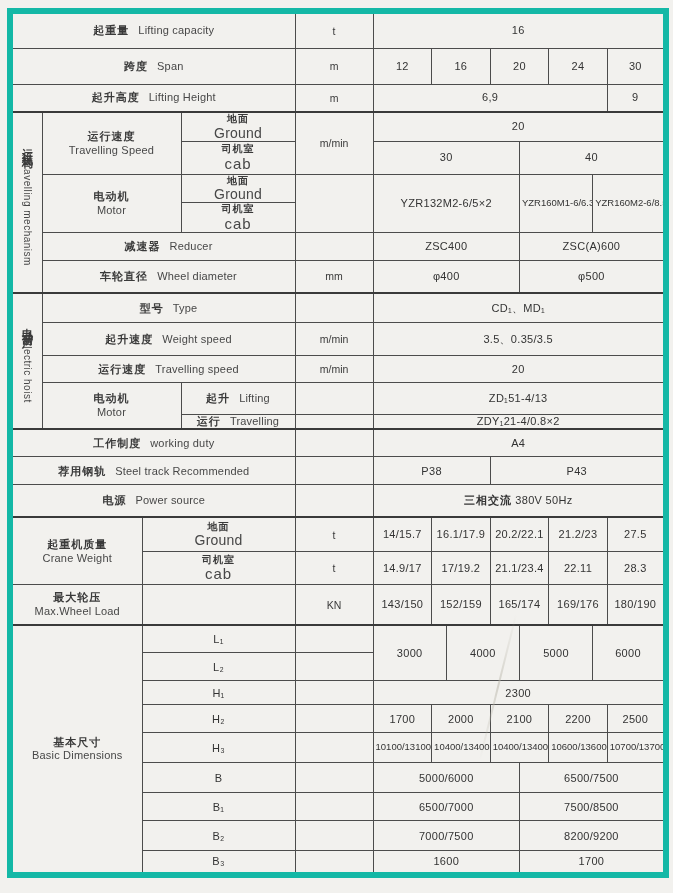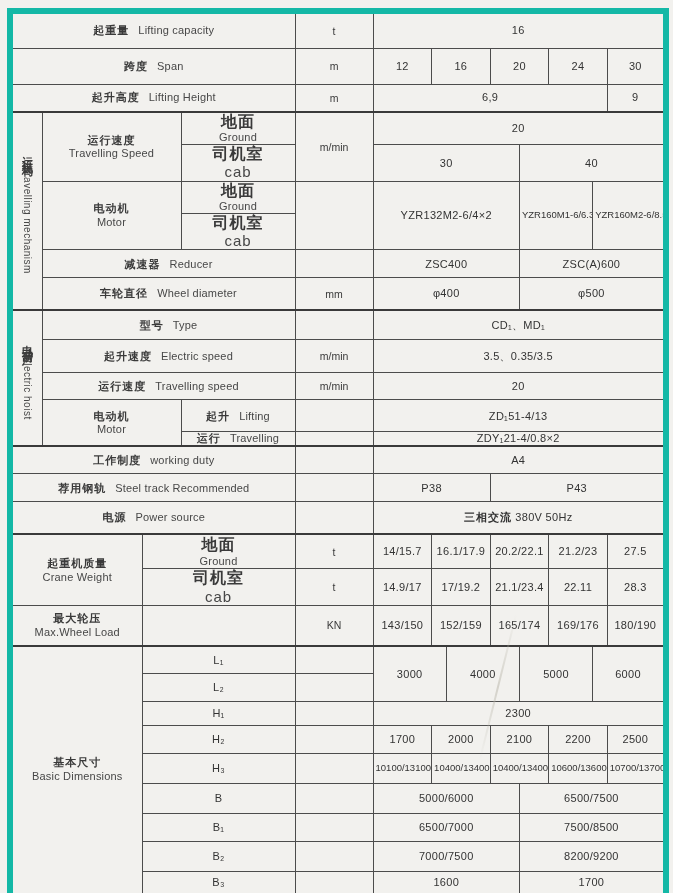--- a/index.html
+++ b/index.html
@@ -28,22 +28,22 @@
     overflow:hidden;
     white-space:nowrap;
   }
   table.spec{border:6px solid #14b8a6;}
   tr.sec td{border-top:2px solid #3a3a3a;}
   .cn{font-weight:bold; letter-spacing:1px;}
   .en{font-weight:normal; letter-spacing:0.2px; color:#474747;}
   .lbl .cn{margin-right:6px;}
   .stack .cn{display:block;}
   .stack .en{display:block; margin-top:1px;}
-  .sub .cn{display:block; font-size:16px;}
-  .sub .en{display:block; font-size:11px;}
+  .sub .cn{display:block; font-size:10px;}
+  .sub .en{display:block; font-size:14px;}
   .sub .cab-big{font-size:15px; letter-spacing:1px;}
   .val{font-size:11px; color:#333; letter-spacing:0.3px;}
   .val-sm{font-size:9.5px; letter-spacing:0;}
   .unit{font-size:10.5px;}
   .vgroup{
     display:flex; flex-direction:column; align-items:center; justify-content:center;
     gap:8px; height:100%; width:100%;
   }
   .vgroup .vcn{
     writing-mode:vertical-rl; text-orientation:upright;
@@ -157,21 +157,21 @@
   <tr style="height:28px">
     <td colspan="2" rowspan="2" class="stack">
       <span class="cn">电动机</span>
       <span class="en">Motor</span>
     </td>
     <td class="sub">
       <span class="cn">地面</span>
       <span class="en">Ground</span>
     </td>
     <td rowspan="2" class="unit"></td>
-    <td colspan="10" rowspan="2" class="val">YZR132M2-6/4×2</td>
+    <td colspan="10" rowspan="2" class="val">YZR132M2-6/5×2</td>
     <td colspan="5" rowspan="2" class="val val-sm">YZR160M1-6/6.3×2</td>
     <td colspan="5" rowspan="2" class="val val-sm">YZR160M2-6/8.5×2</td>
   </tr>
 
   <tr style="height:30px">
     <td class="sub">
       <span class="cn">司机室</span>
       <span class="en cab-big">cab</span>
     </td>
   </tr>
@@ -207,21 +207,21 @@
       <span class="cn">型号</span>
       <span class="en">Type</span>
     </td>
     <td class="unit"></td>
     <td colspan="20" class="val">CD₁、MD₁</td>
   </tr>
 
   <tr style="height:33px">
     <td colspan="3" class="lbl">
       <span class="cn">起升速度</span>
-      <span class="en">Electric speed</span>
+      <span class="en">Weight speed</span>
     </td>
     <td class="unit">m/min</td>
     <td colspan="20" class="val">3.5、0.35/3.5</td>
   </tr>
 
   <tr style="height:27px">
     <td colspan="3" class="lbl">
       <span class="cn">运行速度</span>
       <span class="en">Travelling speed</span>
     </td>

